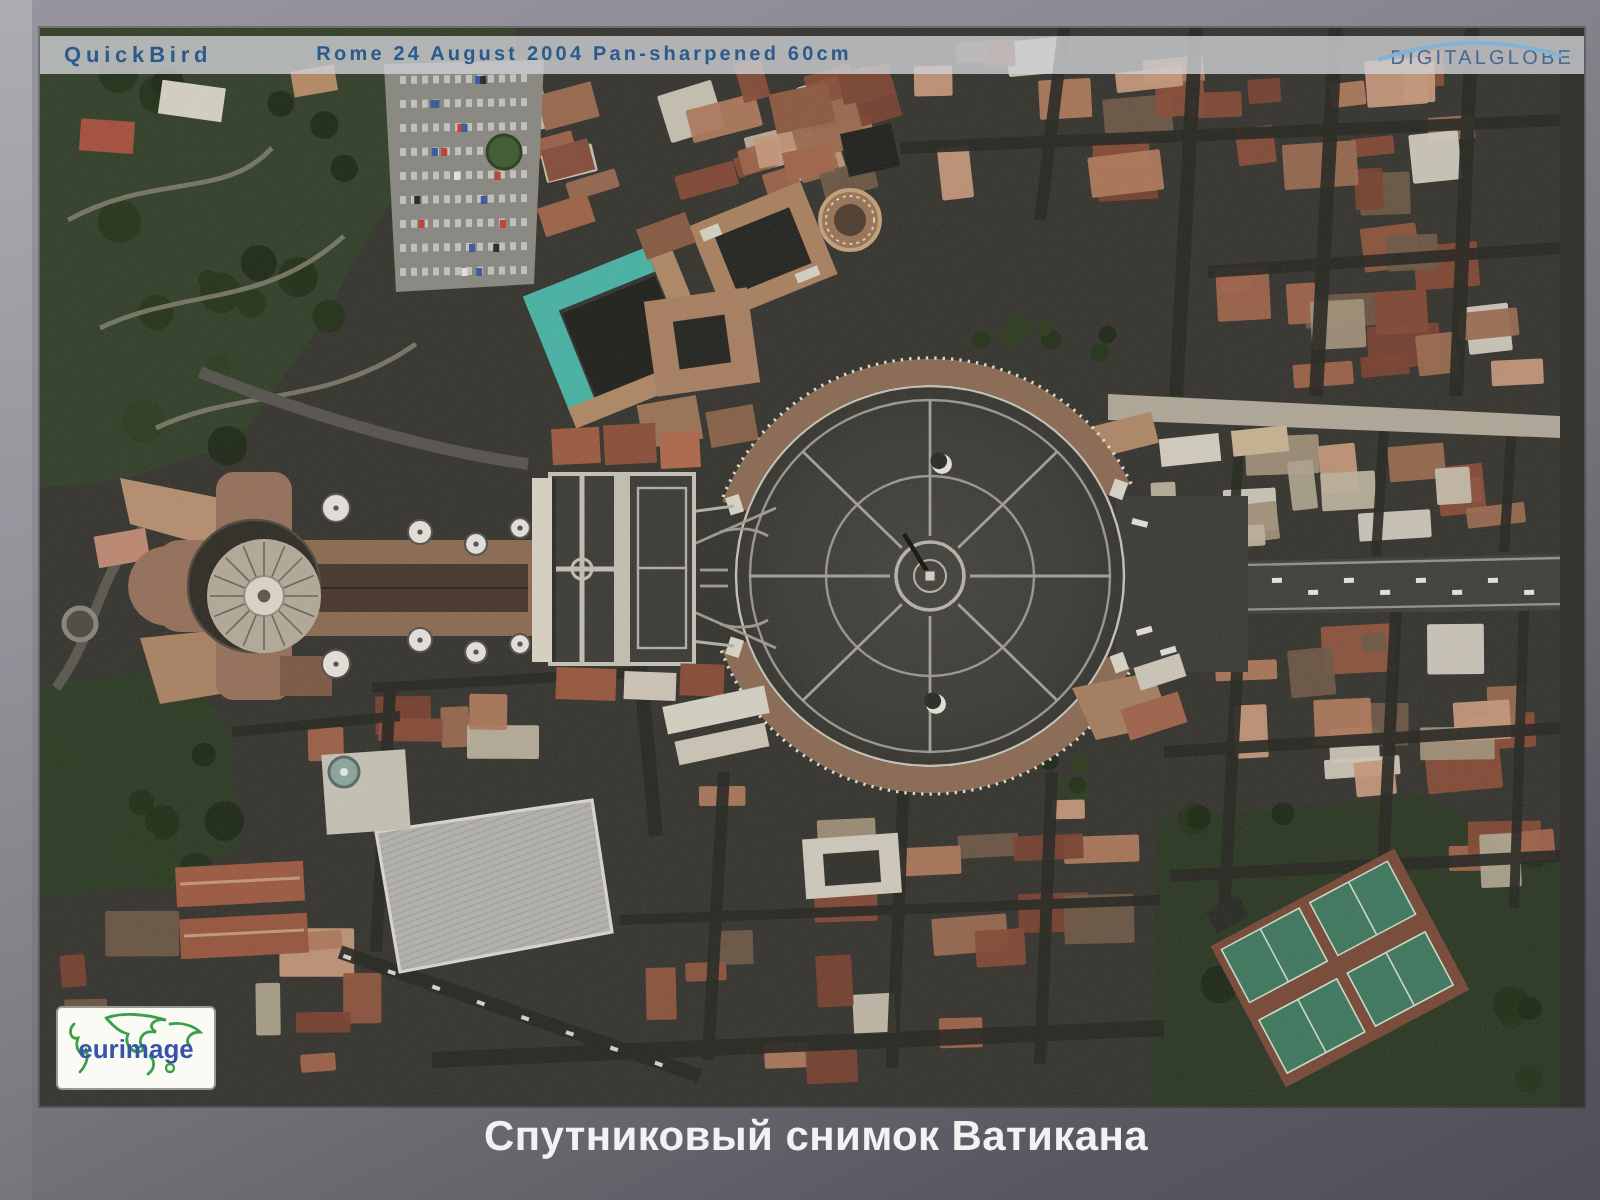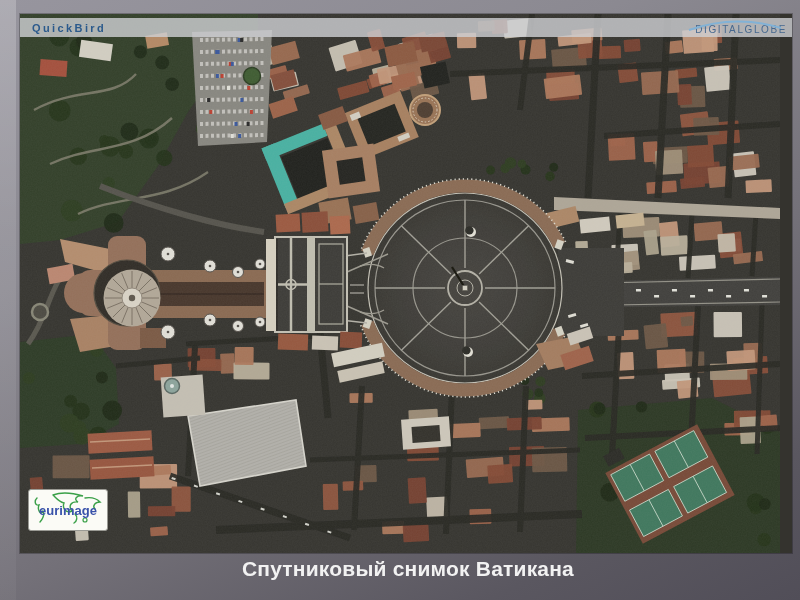--- a/index.html
+++ b/index.html
@@ -11,21 +11,21 @@
     box-shadow:0 0 0 1px rgba(0,0,0,.25);}
   .photo svg{position:absolute;left:0;top:0;}
   .hdr-strip{position:absolute;left:0;top:4px;right:0;height:19px;
     background:rgba(207,209,213,.80);display:flex;align-items:center;}
   .hdr-text{color:var(--header_text,#2b5a8c);font-weight:bold;font-size:11px;letter-spacing:2.4px;white-space:nowrap;}
   .hdr-sensor{margin-left:12px;}
   .hdr-details{margin-left:52px;font-size:10px;letter-spacing:1.6px;}
   .dg-logo{position:absolute;right:5px;top:1px;width:100px;text-align:right;}
   .dg-swoosh{display:block;margin:0 0 -3px auto;}
   .dg-text{color:var(--digitalglobe_text,#46688f);font-weight:normal;font-size:10px;letter-spacing:1.6px;}
-  .eurimage{position:absolute;left:8px;top:475px;width:80px;height:42px;background:#fbfbf6;
+  .eurimage{position:absolute;left:8px;top:489px;width:80px;height:42px;background:#fbfbf6;
     border-radius:3px;border:1px solid #9a9a94;box-sizing:border-box;}
   .eurimage svg{position:absolute;left:0;top:0;}
   .eurimage-text{position:absolute;left:0;right:0;top:13px;text-align:center;
     color:var(--eurimage_text,#3952aa);font-weight:bold;font-size:13px;letter-spacing:0px;}
   .caption{position:absolute;left:0;right:0;top:557px;text-align:center;
     color:var(--caption_text,#f2f2f2);font-weight:bold;font-size:21px;letter-spacing:.2px;margin-left:16px;}
 </style>
 </head>
 <body>
 
@@ -571,20 +571,21 @@
         <rect x="285.5" y="508.8" width="4" height="2" fill="#d8d8d0" transform="rotate(19 285.5 508.75)"></rect>
         <rect x="307.8" y="516.4" width="4" height="2" fill="#d8d8d0" transform="rotate(19 307.75 516.375)"></rect>
       </g>
 
     <rect x="0" y="0" width="760" height="539" fill="#6a6a6a" opacity=".05"></rect>
     <rect x="0" y="0" width="760" height="539" filter="url(#grain)" opacity=".5"></rect>
   </svg>
 
   <div class="hdr-strip">
     <span class="hdr-text hdr-sensor">QuickBird</span>
+    <span class="hdr-text hdr-details">Rome 24 August 2004 Pan-sharpened 60cm</span>
     <div class="dg-logo">
       <svg class="dg-swoosh" width="96" height="12" viewBox="0 0 96 12">
         <path d="M2,11 Q48,-5 94,9" stroke="#82b2d6" stroke-width="2" fill="none"></path>
       </svg>
       <span class="dg-text">DIGITALGLOBE</span>
     </div>
   </div>
 
   <div class="eurimage">
     <svg width="78" height="40" viewBox="0 0 78 40">

